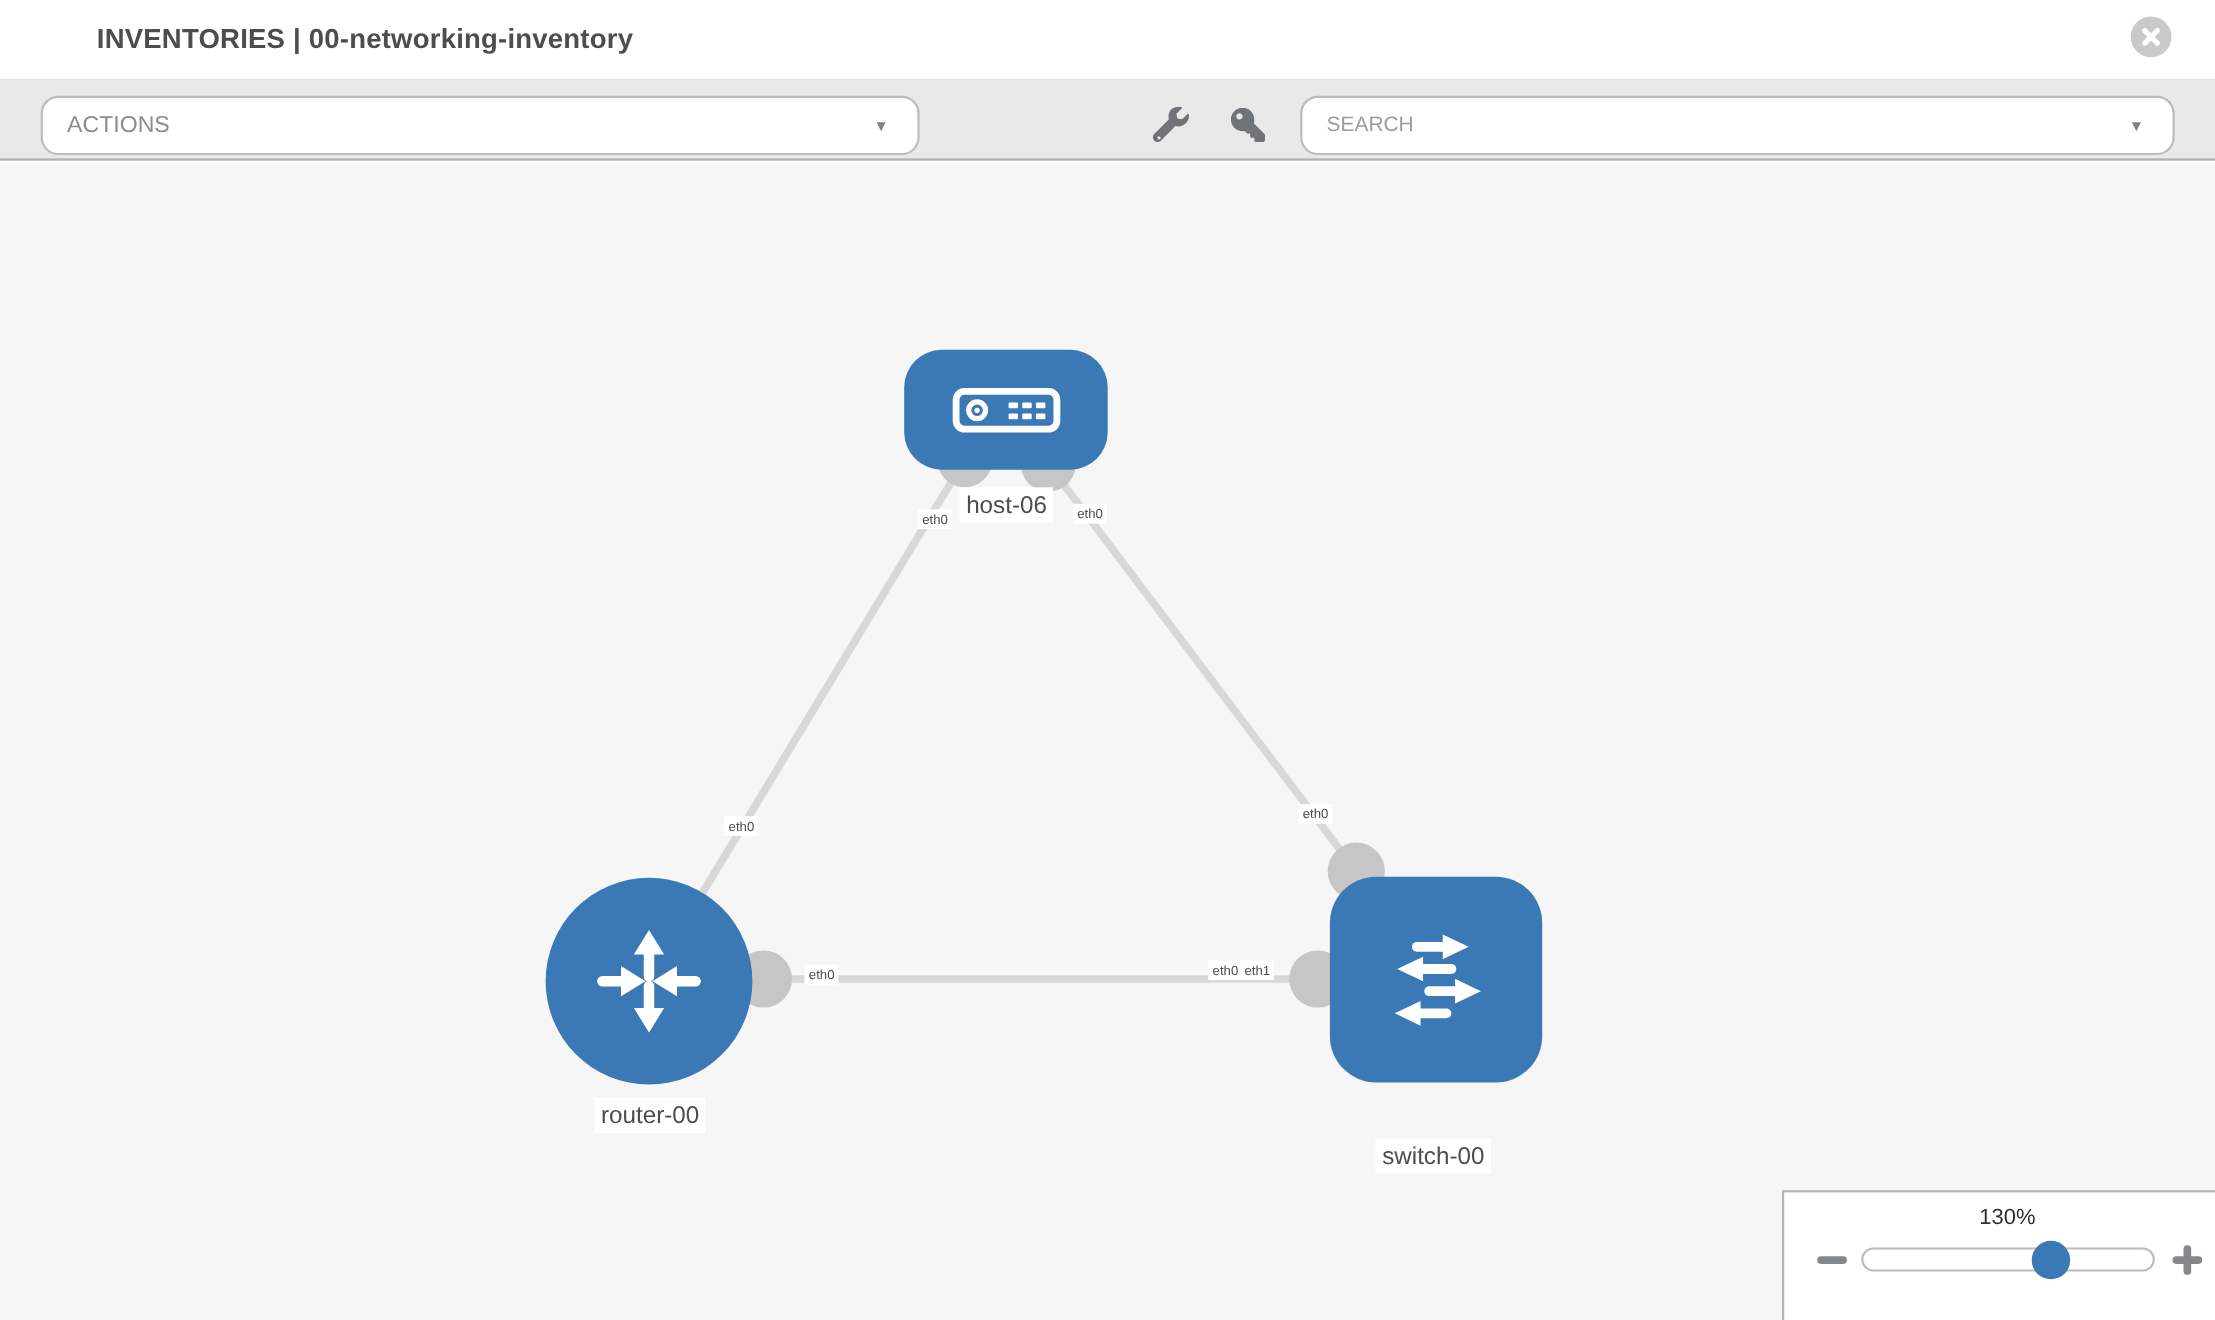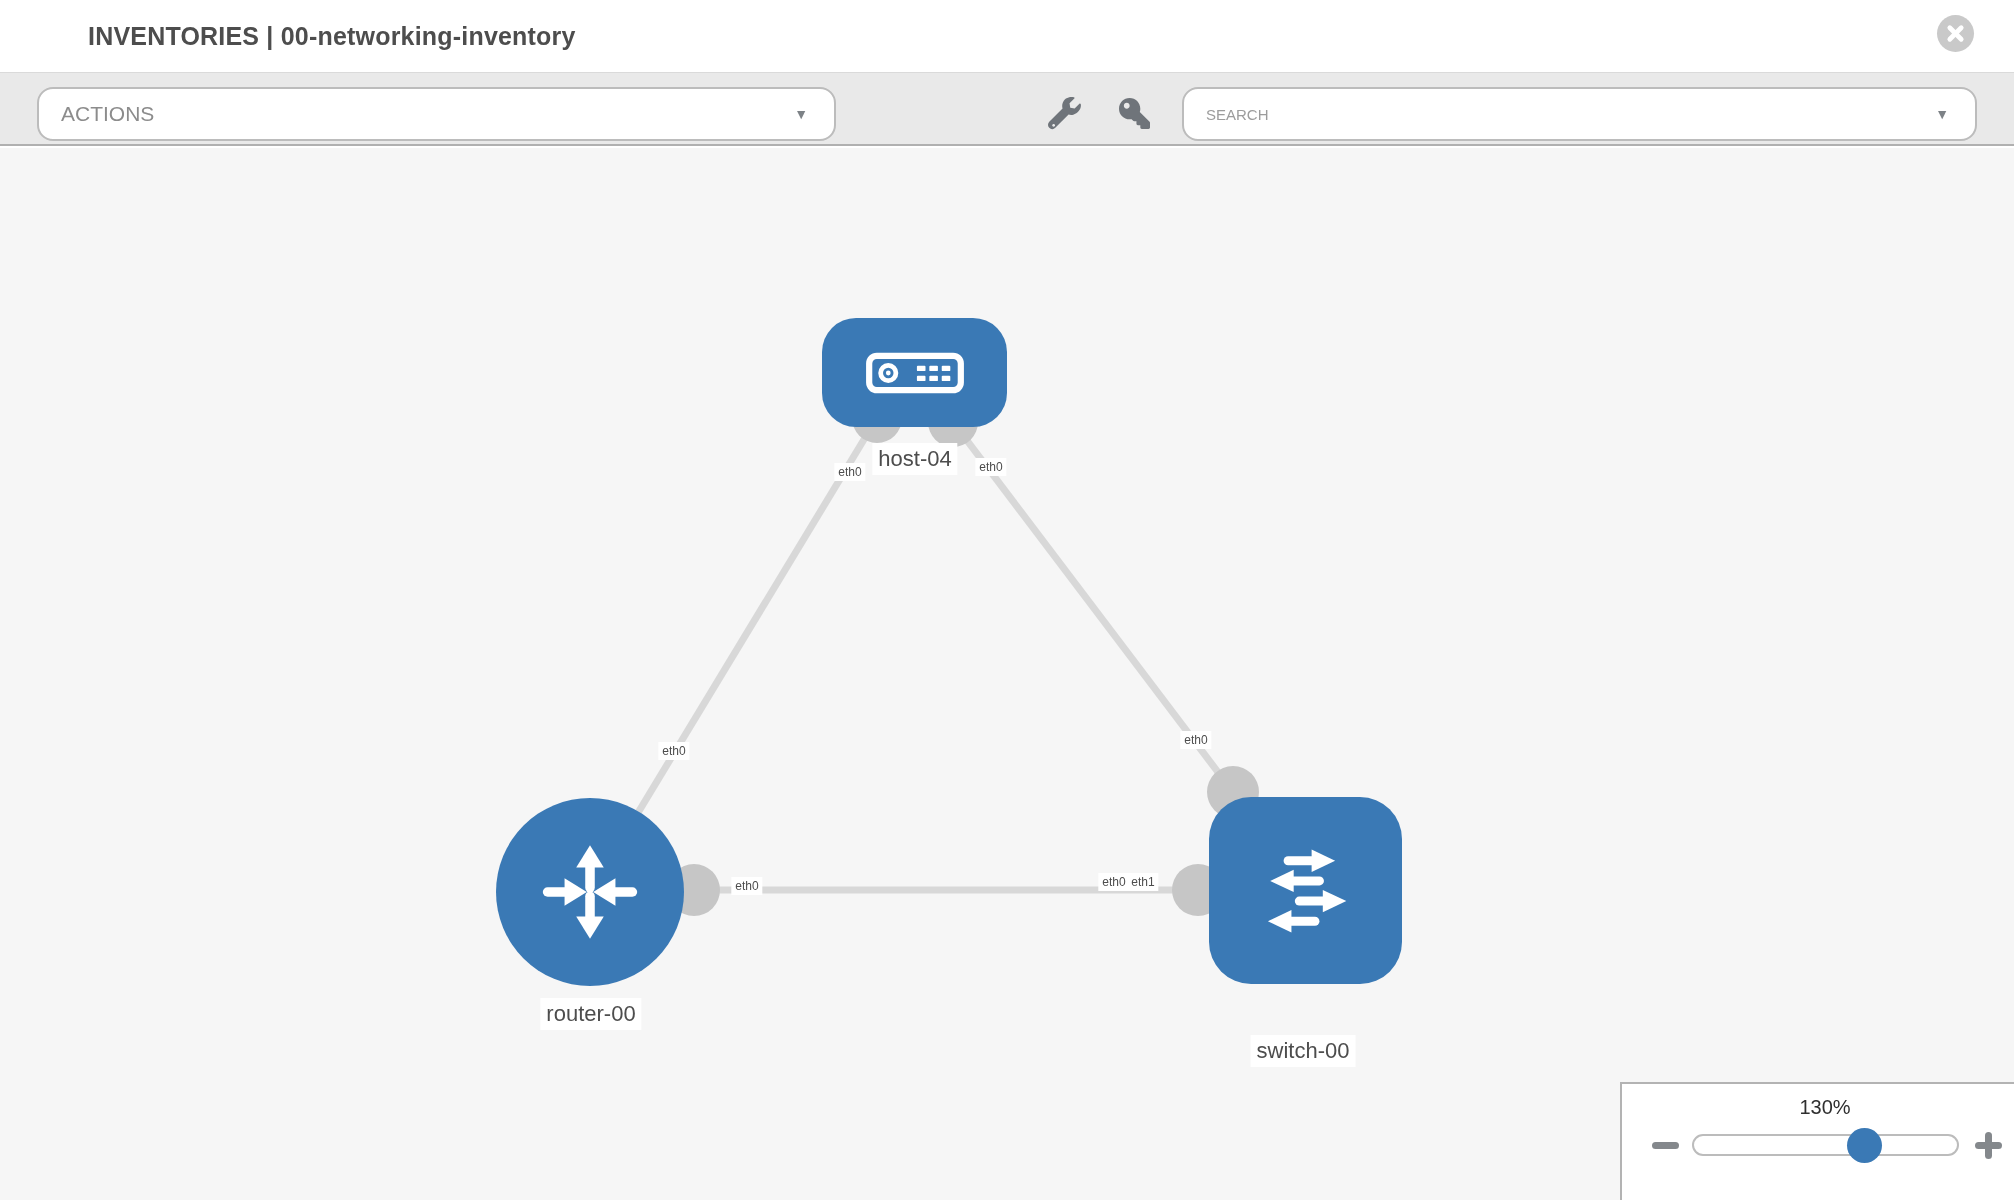--- a/index.html
+++ b/index.html
@@ -18,21 +18,21 @@
   .page-title{position:absolute;left:40px;top:0;line-height:72px;font-size:25px;font-weight:700;color:#4d4d4d;letter-spacing:.2px;margin-left:48px;}
   .close-btn{position:absolute;left:1937px;top:15px;width:37px;height:37px;border-radius:50%;background:#c9c9c9;cursor:pointer;display:flex;align-items:center;justify-content:center;}
 
   
   .toolbar{position:absolute;left:0;top:73px;width:2014px;height:73px;background:var(--toolbar-bg);border-bottom:2px solid #b0b0b0;}
   .combo{position:absolute;top:14px;height:54px;background:#fff;border:2px solid #bcbcbc;border-radius:16px;}
   .combo-actions{left:37px;width:799px;}
   .combo-search{left:1182px;width:795px;}
   .combo-label{display:block;line-height:50px;padding-left:22px;font-size:21px;color:#8c8c8c;}
   .combo-caret{position:absolute;right:26px;top:0;line-height:50px;font-size:14px;color:#7d8287;}
-  .search-input{width:100%;height:100%;border:0;outline:none;background:transparent;padding-left:22px;font-size:15px;color:#7f1d1d;font-family:inherit;}
+  .search-input{width:100%;height:100%;border:0;outline:none;background:transparent;padding-left:22px;font-size:19px;color:#7f1d1d;font-family:inherit;}
   .search-input::placeholder{color:#9c9c9c;opacity:1;}
   .tool-icon-btn{position:absolute;top:22px;width:36px;height:36px;cursor:pointer;display:flex;align-items:center;justify-content:center;}
   .tool-icon-btn.wrench{left:1046px;}
   .tool-icon-btn.key{left:1116px;}
 
   
   .canvas{position:absolute;left:0;top:148px;width:2014px;height:1052px;background:var(--canvas-bg);overflow:hidden;}
   .links-layer{position:absolute;left:0;top:0;}
 
   .node{position:absolute;background:var(--node-blue);display:flex;align-items:center;justify-content:center;cursor:pointer;}
@@ -156,21 +156,21 @@
           <line x1="62" y1="41" x2="34" y2="41"></line>
             <polygon points="18,41 39,31 39,51" stroke="none"></polygon>
           <line x1="44" y1="59" x2="70" y2="59"></line>
             <polygon points="86,59 65,49 65,69" stroke="none"></polygon>
           <line x1="58" y1="77" x2="32" y2="77"></line>
             <polygon points="16,77 37,67 37,87" stroke="none"></polygon>
         </g>
       </svg>
     </div>
 
-    <span class="lbl node-label lbl-host">host-04</span>
+    <span class="lbl node-label lbl-host">host-06</span>
     <span class="lbl node-label lbl-router">router-00</span>
     <span class="lbl node-label lbl-switch">switch-00</span>
 
     <span class="lbl if-label if-host-left">eth0</span>
     <span class="lbl if-label if-host-right">eth0</span>
     <span class="lbl if-label if-router-top">eth0</span>
     <span class="lbl if-label if-switch-top">eth0</span>
     <span class="lbl if-label if-router-right">eth0</span>
     <span class="lbl if-label if-switch-back">eth0</span>
     <span class="lbl if-label if-switch-front">eth1</span>

